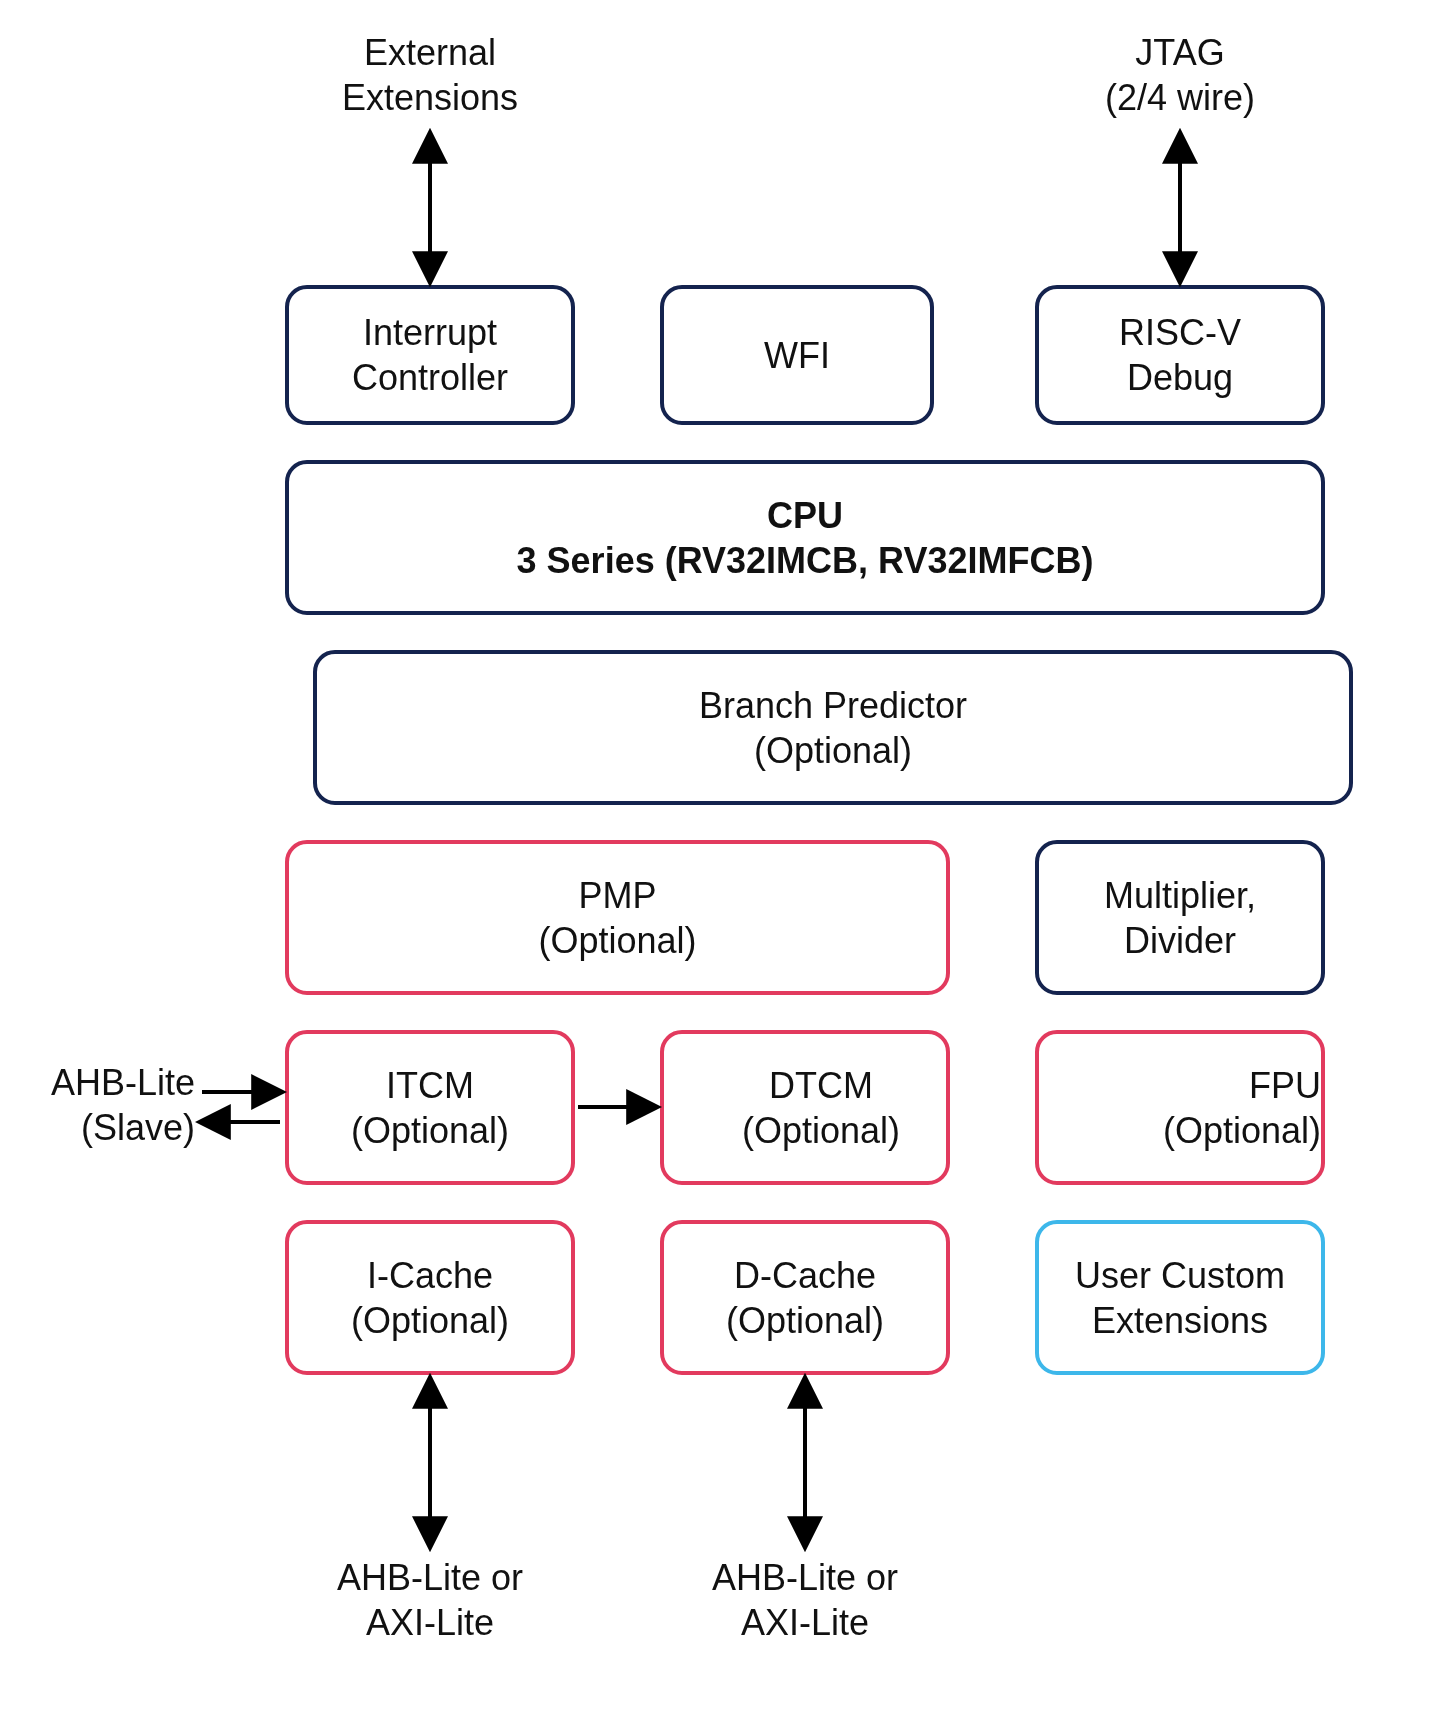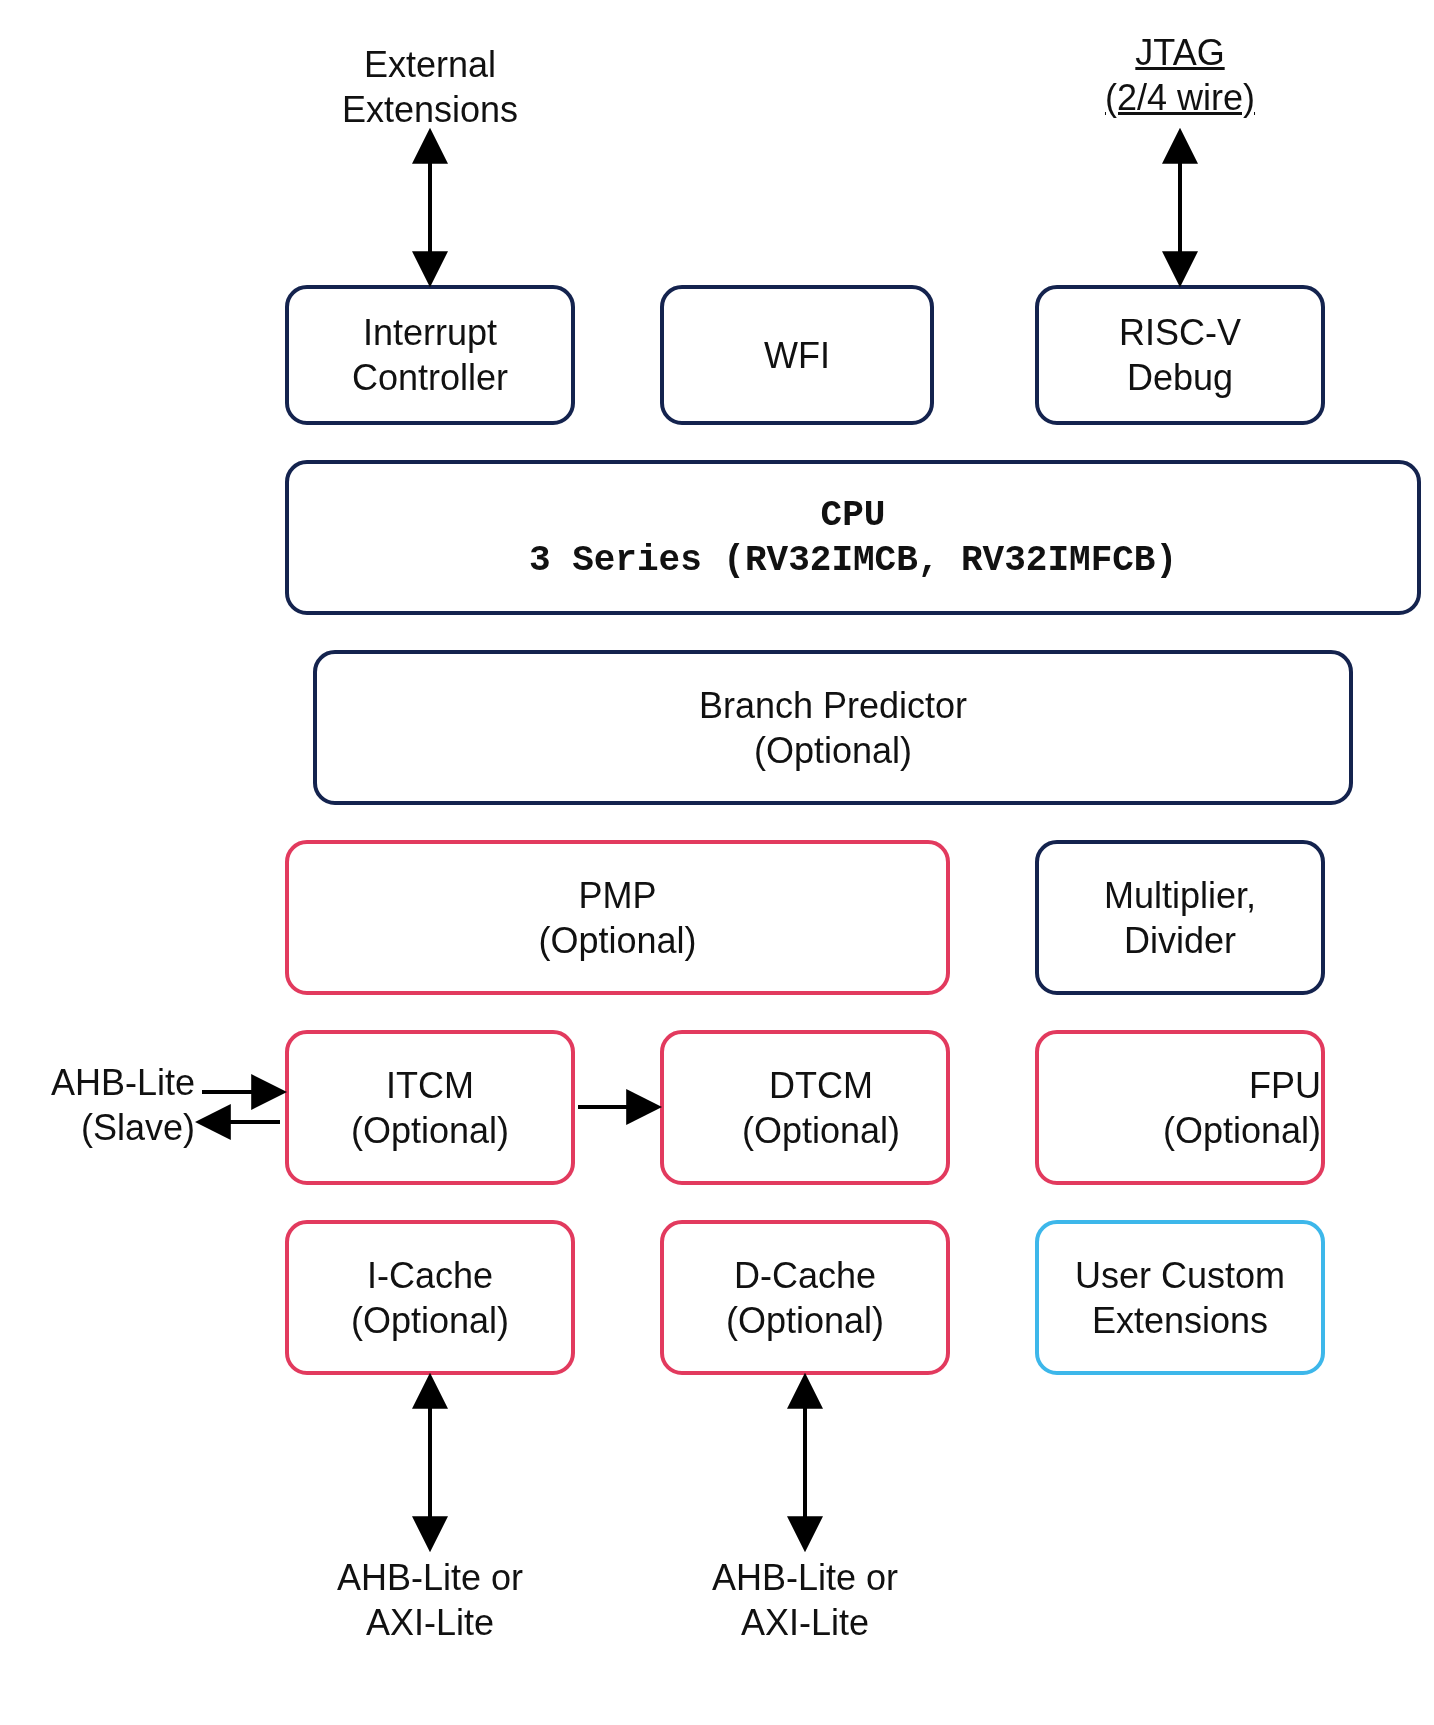--- a/index.html
+++ b/index.html
@@ -29,42 +29,42 @@
     color: #111;
   }
   .bold { font-weight: 700; }
   svg.arrows { position: absolute; left: 0; top: 0; width: 1434px; height: 1725px; pointer-events: none; }
 </style>
 </head>
 <body>
 
 <div class="canvas">
 
-  <div class="label" style="left:300px; top:30px; width:260px;margin-top:12px;">
+  <div class="label" style="left:300px; top:30px; width:260px;">
     <span>External</span><br>
     <span>Extensions</span>
   </div>
-  <div class="label" style="left:1050px; top:30px; width:260px;text-decoration:underline;">
+  <div class="label" style="left:1050px; top:30px; width:260px;">
     <span>JTAG</span><br>
     <span>(2/4 wire)</span>
   </div>
 
   <div class="box border-navy" style="left:285px; top:285px; width:290px; height:140px;">
     <span>Interrupt</span>
     <span>Controller</span>
   </div>
   <div class="box border-navy" style="left:660px; top:285px; width:274px; height:140px;">
     <span>WFI</span>
   </div>
   <div class="box border-navy" style="left:1035px; top:285px; width:290px; height:140px;">
     <span>RISC-V</span>
     <span>Debug</span>
   </div>
 
-  <div class="box border-navy" style="left:285px; top:460px; width:1136px; height:155px;font-family:Liberation Mono, monospace;">
+  <div class="box border-navy" style="left:285px; top:460px; width:1040px; height:155px;">
     <span class="bold">CPU</span>
     <span class="bold">3 Series (RV32IMCB, RV32IMFCB)</span>
   </div>
 
   <div class="box border-navy" style="left:285px; top:650px; width:1040px; height:155px;margin-left:28px;">
     <span>Branch Predictor</span>
     <span>(Optional)</span>
   </div>
 
   <div class="box border-red" style="left:285px; top:840px; width:665px; height:155px;">

